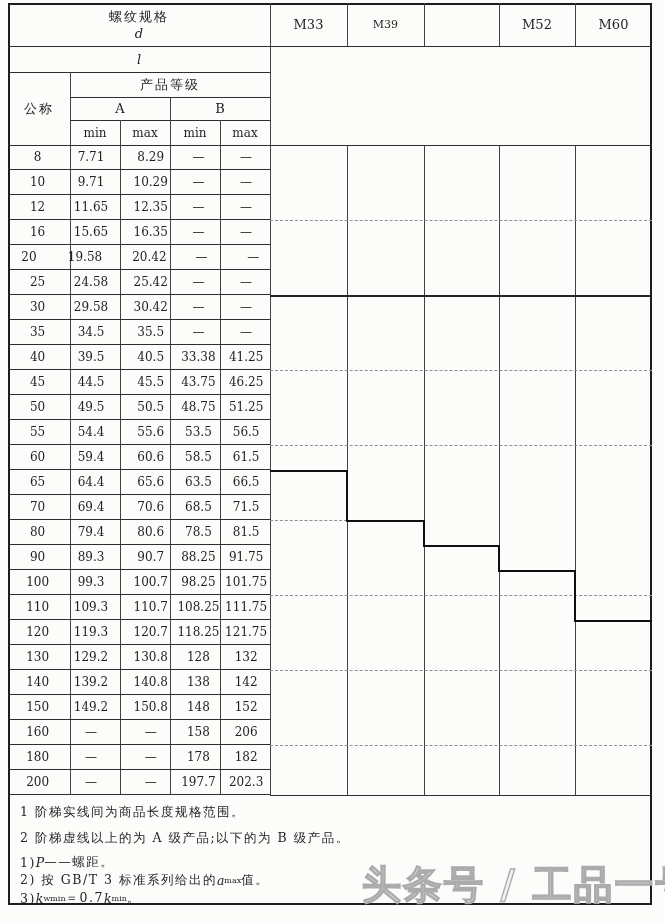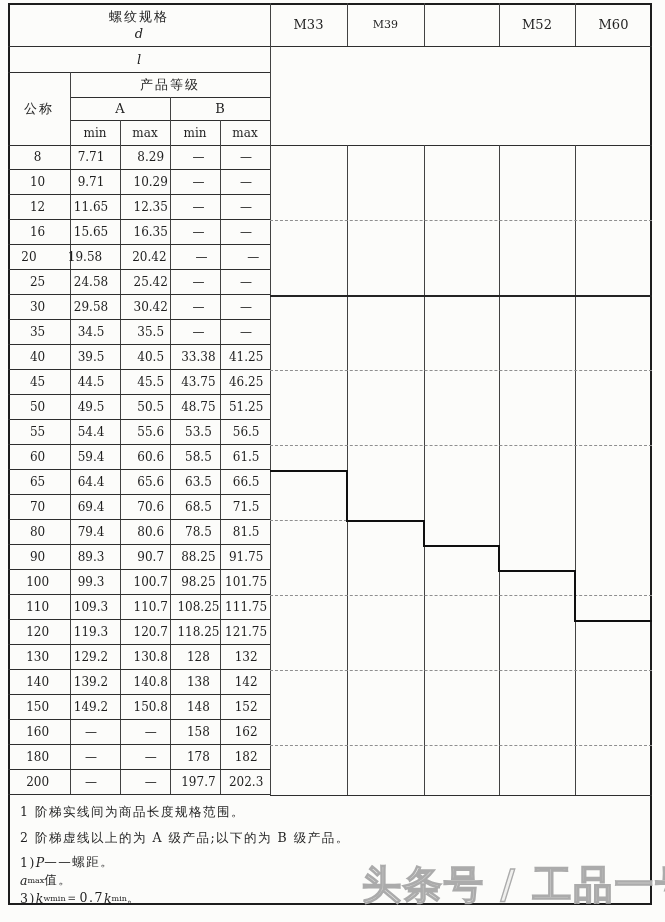--- a/index.html
+++ b/index.html
@@ -263,21 +263,21 @@
         <span>149.2</span>
         <span>150.8</span>
         <span>148</span>
         <span>152</span>
       </div>
       <div class="drow" style="top: 720px;">
         <span>160</span>
         <span>—</span>
         <span>—</span>
         <span>158</span>
-        <span>162</span>
+        <span>206</span>
       </div>
       <div class="drow" style="top: 745px;">
         <span>180</span>
         <span>—</span>
         <span>—</span>
         <span>178</span>
         <span>182</span>
       </div>
       <div class="drow" style="top: 770px;">
         <span>200</span>
@@ -293,20 +293,21 @@
   </div>
   <div class="note" style="top:829px;">
     <span>2 阶梯虚线以上的为 A 级产品;以下的为 B 级产品。</span>
   </div>
   <div class="note" style="top:853px;">
     <span>1) </span>
       <span class="var">P</span>
       <span>——螺距。</span>
   </div>
   <div class="note" style="top:871px;">
+    <span>2) 按 GB/T 3 标准系列给出的 </span>
       <span class="var">a</span>
       <sub>max</sub>
       <span>值。</span>
   </div>
   <div class="note" style="top:889px;">
     <span>3) </span>
       <span class="var">k</span>
       <sub>wmin</sub>
       <span>＝0.7</span>
       <span class="var">k</span>

